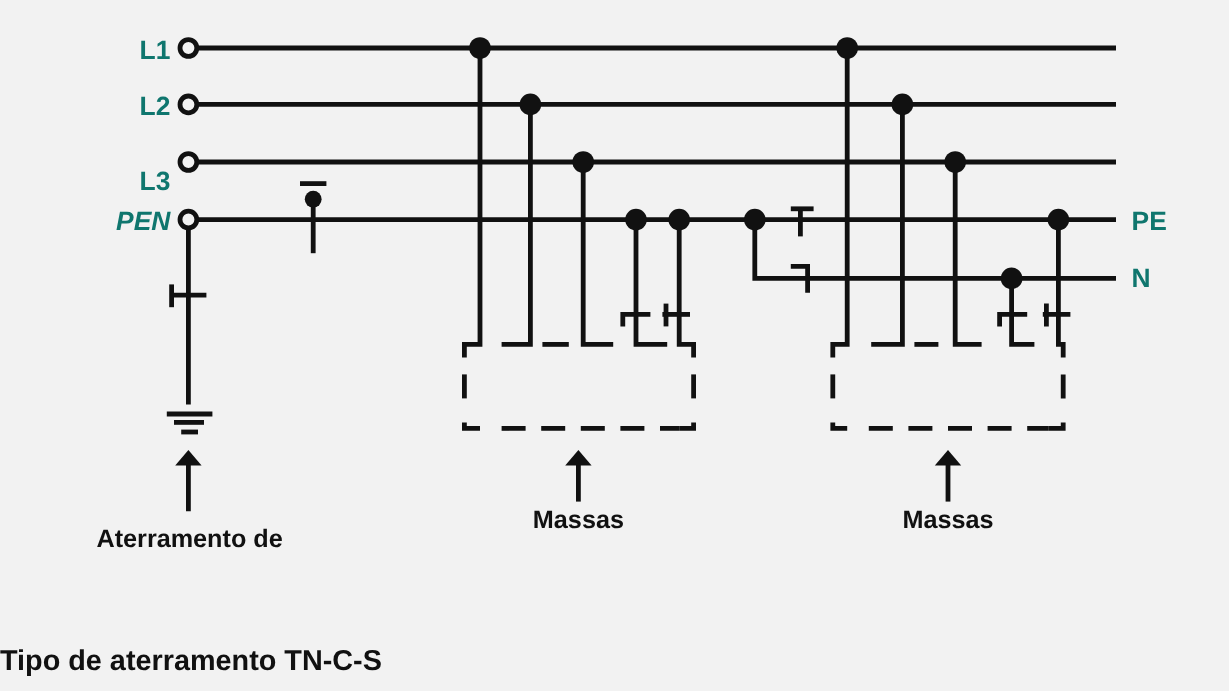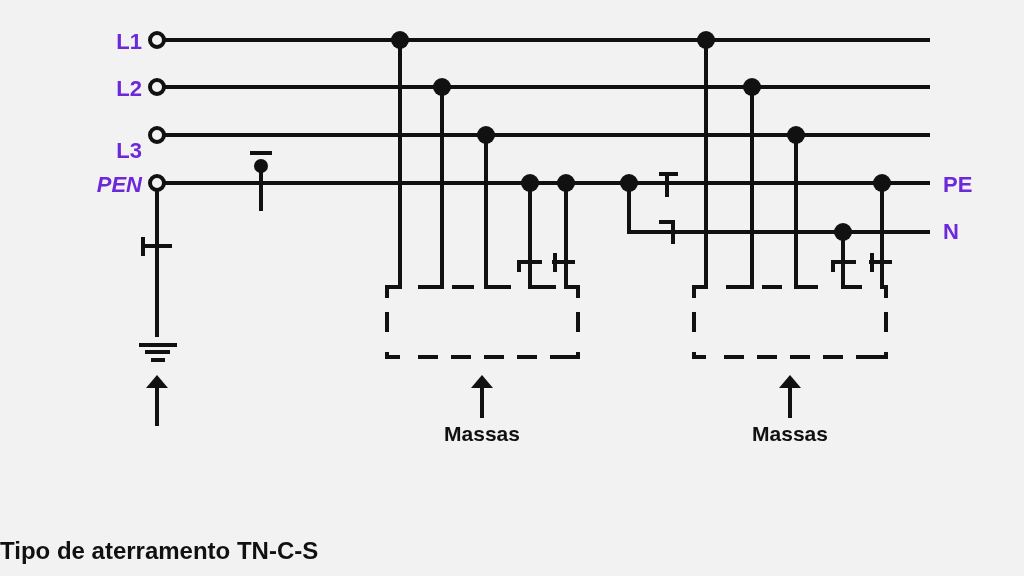--- a/index.html
+++ b/index.html
@@ -6,21 +6,21 @@
     body {
       width: 1024px; height: 576px; overflow: hidden;
       background: #f2f2f2;
       font-family: "Liberation Sans", "DejaVu Sans", sans-serif;
       position: relative;
     }
     svg.diagram { position: absolute; left: 0; top: 0; }
     .lbl {
       position: absolute;
       font-weight: bold;
-      color: #6d28d9;
+      color: #0f766e;
       font-size: 22px;
       line-height: 24px;
       white-space: nowrap;
     }
     .lbl.right { text-align: right; }
     .caption {
       position: absolute;
       font-weight: bold;
       color: #111111;
       font-size: 21px;
@@ -133,17 +133,18 @@
 
 <div class="lbl right" style="left:100px; top:30px; width:42px;">L1</div>
 <div class="lbl right" style="left:100px; top:77px; width:42px;">L2</div>
 <div class="lbl right" style="left:100px; top:139px; width:42px;">L3</div>
 <div class="lbl right" style="left:62px; top:173px; width:80px;font-style:italic;">PEN</div>
 
 <div class="lbl" style="left:943px; top:173px;">PE</div>
 <div class="lbl" style="left:943px; top:220px;">N</div>
 
 <div class="caption" style="left:40px; top:437px; width:236px;">
+  <div>Aterramento de</div>
 </div>
 <div class="caption" style="left:412px; top:421px; width:140px;">Massas</div>
 <div class="caption" style="left:720px; top:421px; width:140px;">Massas</div>
 
 <div class="title">Tipo de aterramento TN-C-S</div>
 
 </body></html>

